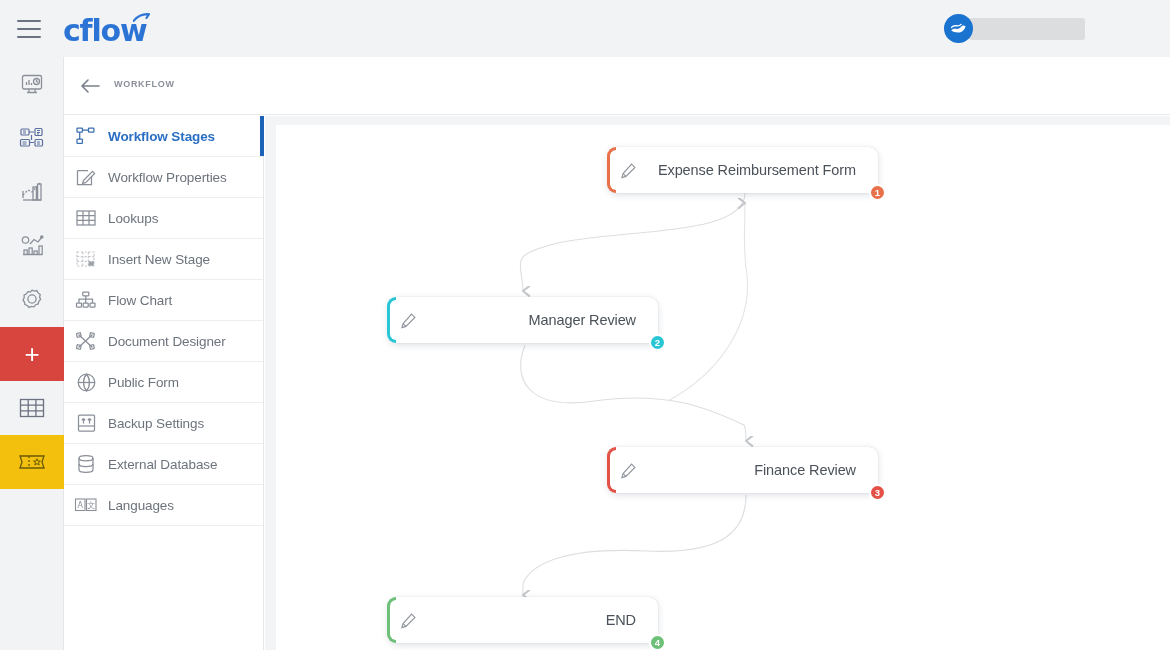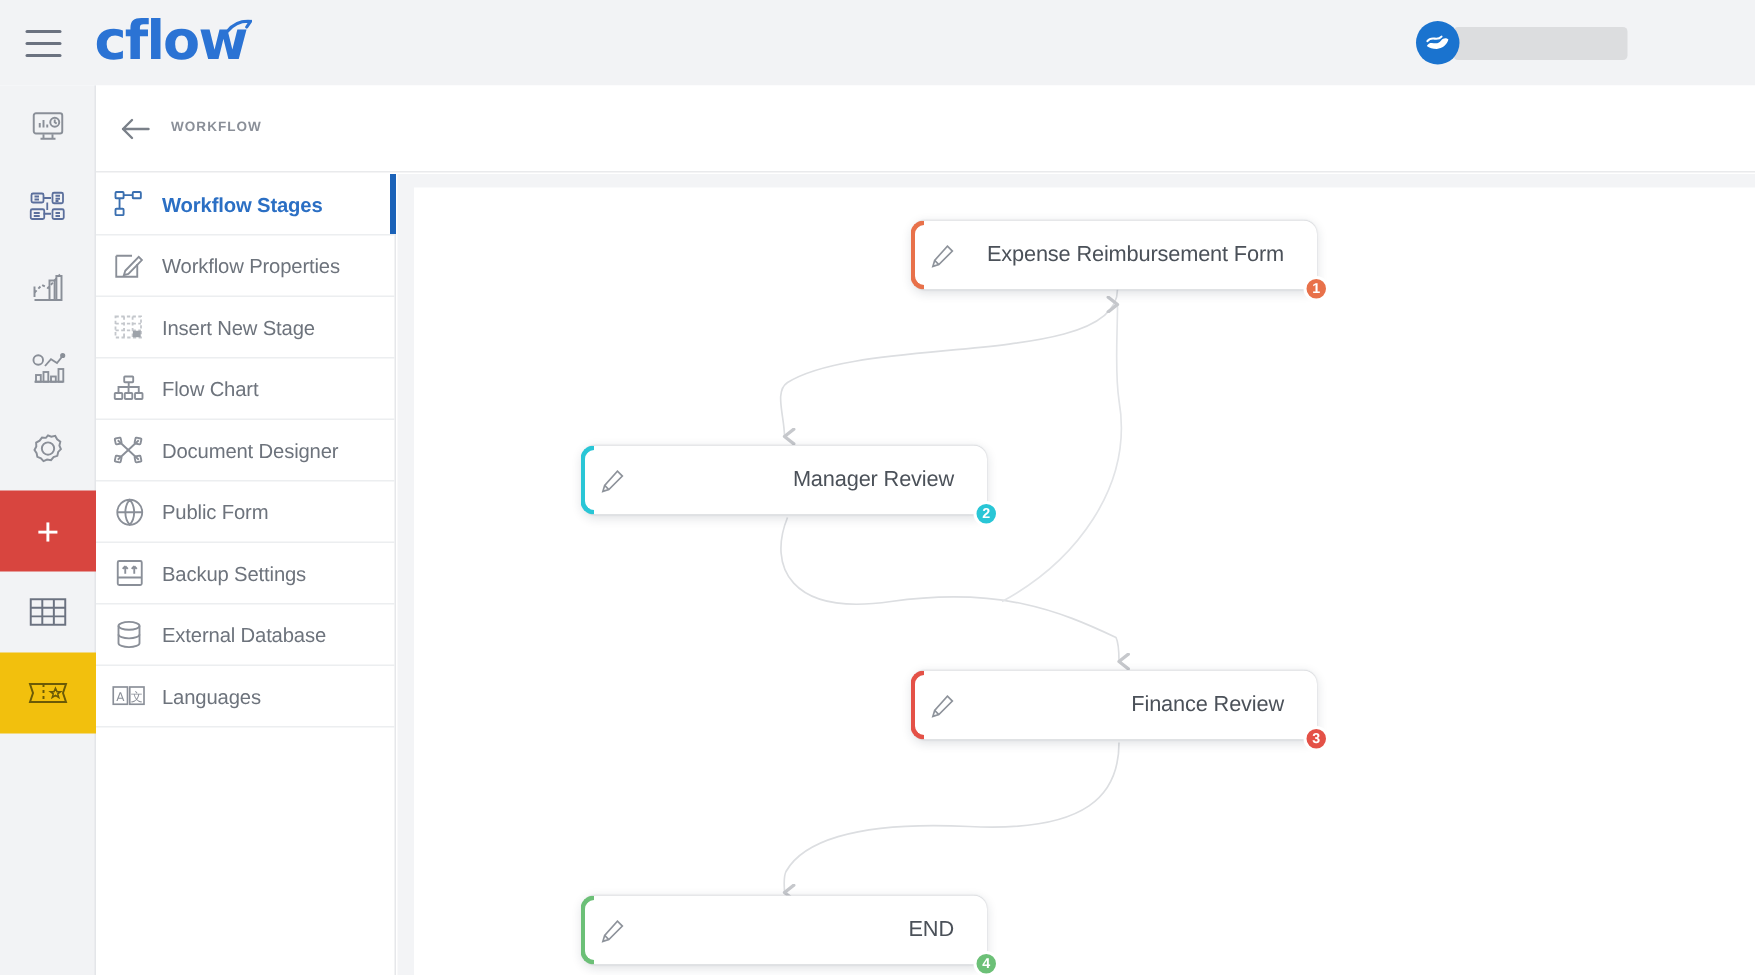--- a/index.html
+++ b/index.html
@@ -19,21 +19,21 @@
   }
   .hamburger {
     width: 24px; height: 18px; margin-left: 17px; margin-right: 22px;
     display: flex; flex-direction: column; justify-content: space-between;
     cursor: pointer;
   }
   .hamburger span { display: block; height: 2px; background: #6b7280; border-radius: 1px; }
   .logo { display: flex; align-items: flex-end; height: 34px; position: relative; }
   .logo-text {
     font-family: "DejaVu Sans", sans-serif;
-    font-size: 36px; font-weight: 700; color: #2b73d4;
+    font-size: 30px; font-weight: 700; color: #2b73d4;
     letter-spacing: -1.2px; line-height: 1;
   }
   .logo-swoosh {
     position: absolute; right: -4px; top: 1px; width: 17px; height: 9px;
   }
   .topbar-spacer { flex: 1; }
   .profile-chip {
     display: flex; align-items: center; margin-right: 85px;
     background: transparent;
   }
@@ -292,20 +292,29 @@
     <div class="menu-item">
       <span class="mi-icon">
         <svg width="22" height="21" viewBox="0 0 22 21" fill="none" stroke="#8a8f98" stroke-width="1.25">
           <path d="M2.5 3.5 H13 M2.5 3.5 V17.5 H16.5 V9"></path>
           <path d="M8.5 13.5 L17.5 4.3 L19.6 6.4 L10.6 15.6 L7.6 16.4 Z"></path>
         </svg>
       </span>
       <span class="mi-label">Workflow Properties</span>
     </div>
 
+    <div class="menu-item">
+      <span class="mi-icon">
+        <svg width="22" height="18" viewBox="0 0 22 18" fill="none" stroke="#8a8f98" stroke-width="1.25">
+          <rect x="2" y="2" width="18" height="14"></rect>
+          <path d="M2 6.7 H20 M2 11.3 H20 M8 2 V16 M14 2 V16"></path>
+        </svg>
+      </span>
+      <span class="mi-label">Lookups</span>
+    </div>
 
     <div class="menu-item">
       <span class="mi-icon">
         <svg width="22" height="18" viewBox="0 0 22 18" fill="none" stroke="#c4c7cc" stroke-width="1.2">
           <rect x="2" y="2" width="17" height="14" stroke-dasharray="2.2 1.6"></rect>
           <path d="M2 6.7 H19 M2 11.3 H19 M7.7 2 V16 M13.4 2 V16" stroke-dasharray="2.2 1.6"></path>
           <rect x="13.6" y="11.5" width="5.2" height="4.3" fill="#9ea3aa" stroke="none"></rect>
         </svg>
       </span>
       <span class="mi-label">Insert New Stage</span>

